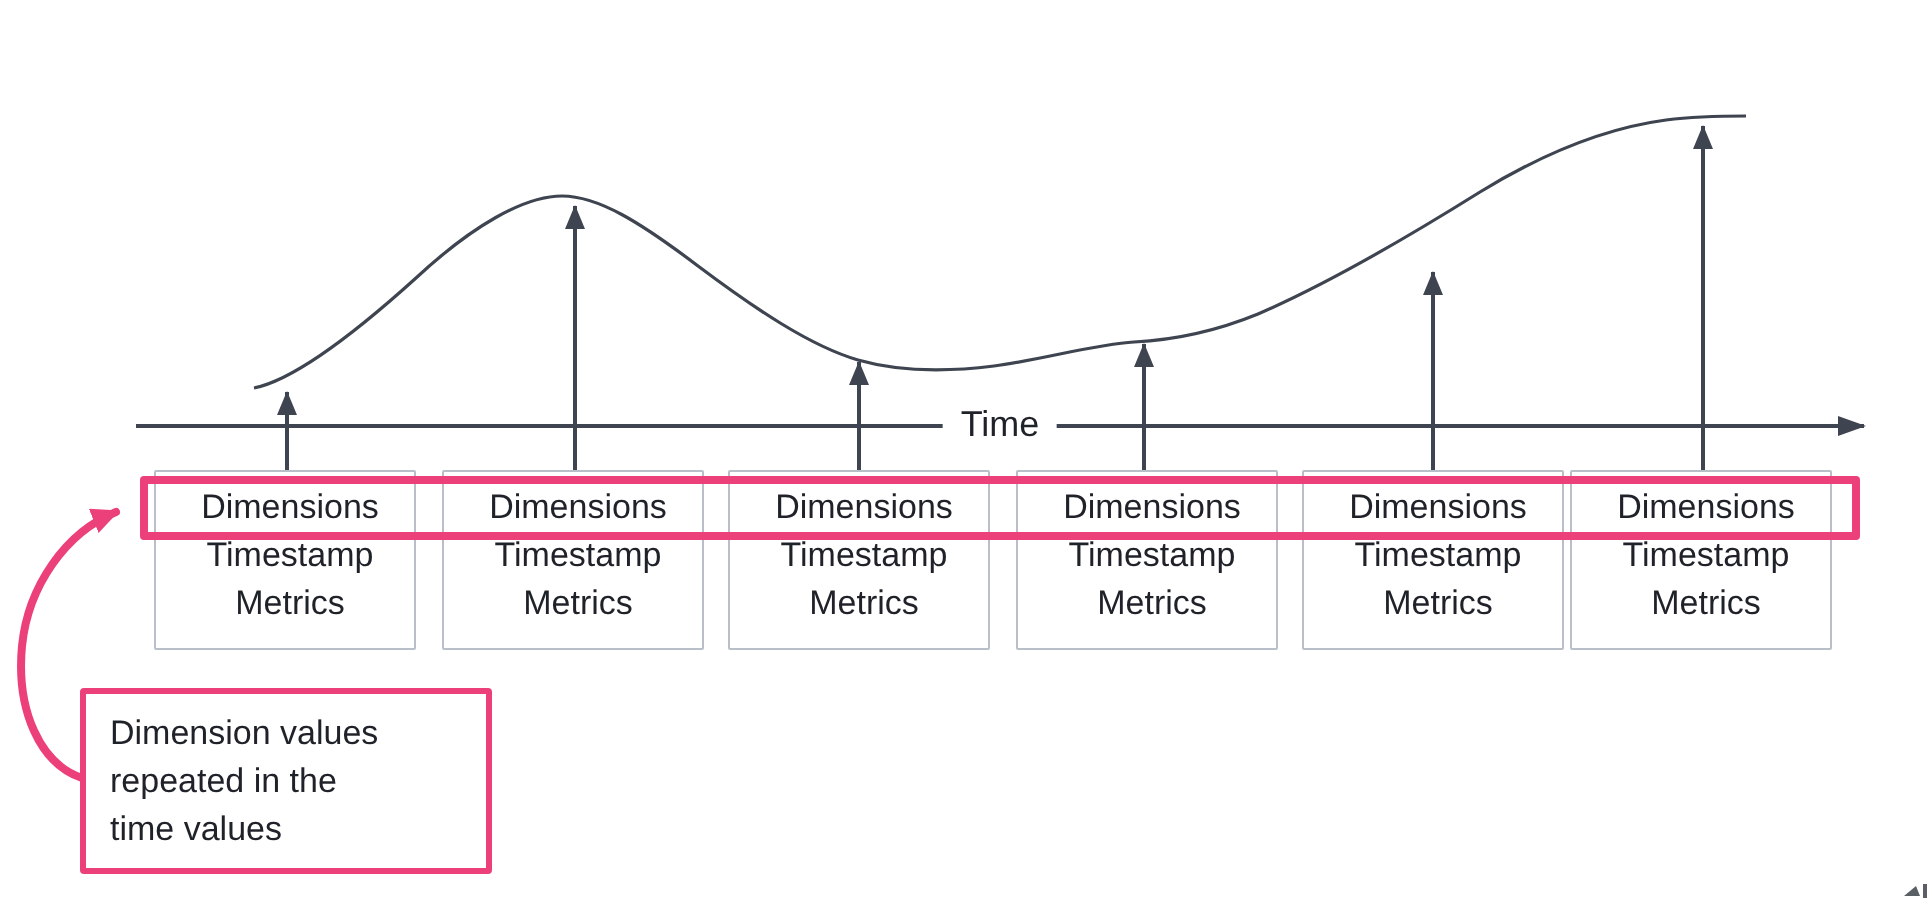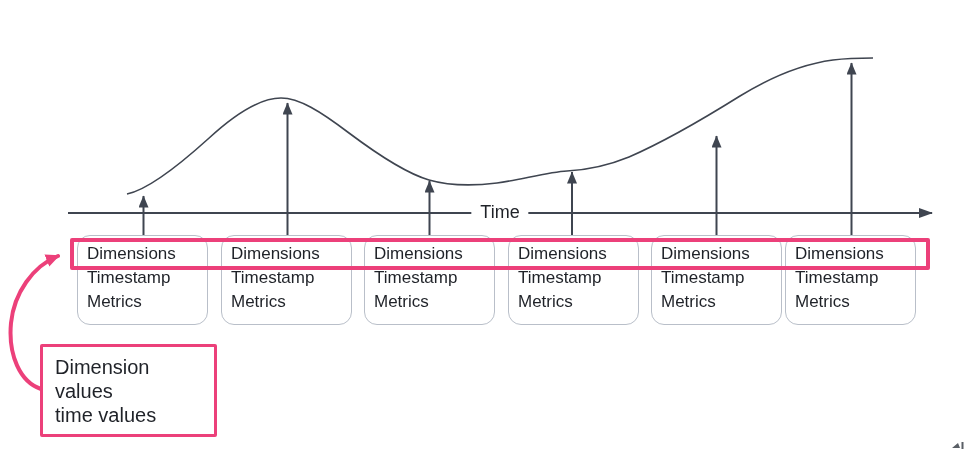--- a/index.html
+++ b/index.html
@@ -29,52 +29,53 @@
     z-index: 2;
   }
 
   .record-box {
     position: absolute;
     top: 235px;
     width: 131px;
     height: 90px;
     background: #ffffff;
     border: 1.5px solid #B9BFC9;
-    border-radius: 13px;
+    border-radius: 1px;
     padding: 6px 4px 0 9px;
     font-size: 17px;
     line-height: 24px;
     z-index: 1;
+    text-align: center;
   }
   .record-box div { white-space: nowrap; }
 
   .dims-highlight {
     position: absolute;
     left: 70px;
     top: 238px;
     width: 860px;
     height: 32px;
     border: 4px solid #EC407A;
     border-radius: 2px;
     background: transparent;
     z-index: 3;
     pointer-events: none;
   }
 
   .callout {
     position: absolute;
     left: 40px;
     top: 344px;
-    width: 177px;
+    width: 206px;
     height: 93px;
     background: #ffffff;
     border: 3px solid #EC407A;
     border-radius: 2px;
     padding: 8px 12px;
-    font-size: 20px;
+    font-size: 17px;
     line-height: 24px;
     z-index: 2;
   }
 </style>
 </head>
 <body>
 
 <div id="stage">
 
   <svg id="diagram-svg" width="964" height="450" viewBox="0 0 964 450">
@@ -146,16 +147,17 @@
   <div class="record-box" style="left:785px">
     <div>Dimensions</div>
     <div>Timestamp</div>
     <div>Metrics</div>
   </div>
 
   <div class="dims-highlight"></div>
 
   <div class="callout">
     <div>Dimension values</div>
+    <div>repeated in the</div>
     <div>time values</div>
   </div>
 
 </div>
 
 </body></html>

